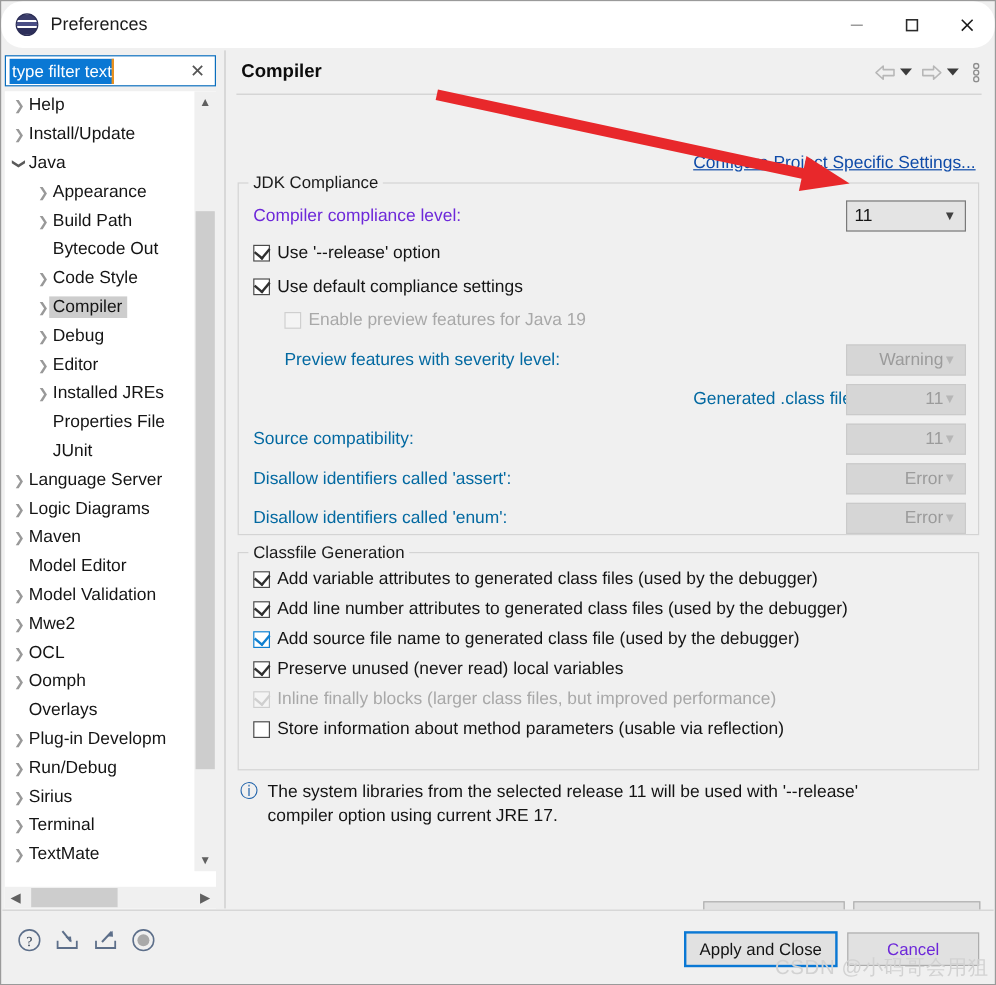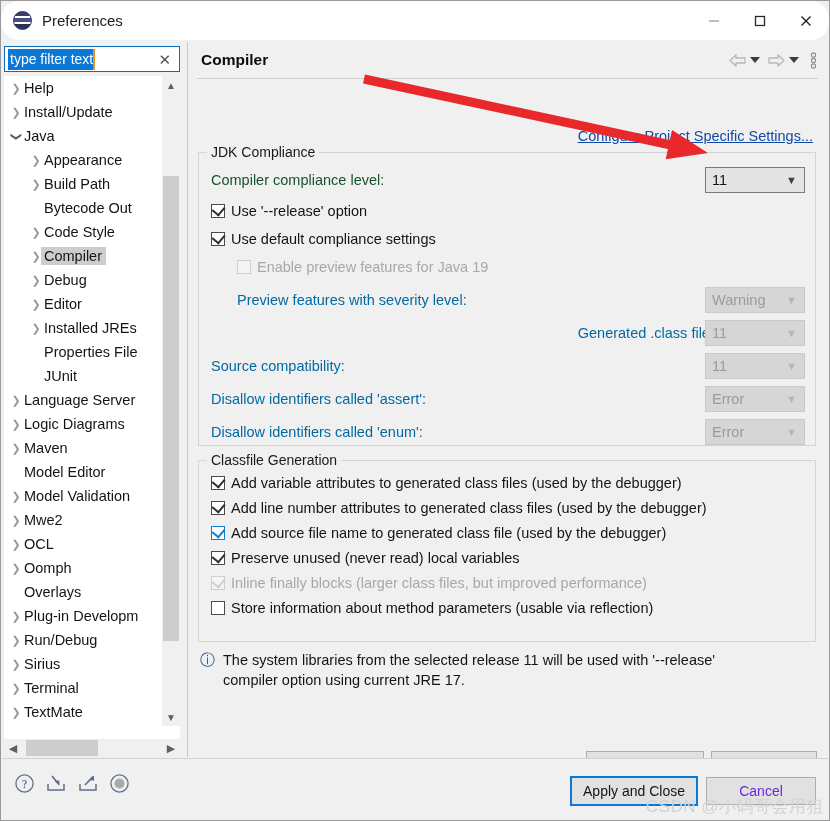--- a/index.html
+++ b/index.html
@@ -187,39 +187,40 @@
   }
 
   #grp-jdk { left: 10px; top: 110px; width: 618px; height: 294px; }
   #grp-classfile { left: 10px; top: 418px; width: 618px; height: 182px; }
 
   .field-row {
     position: absolute; left: 12px; right: 10px;
     height: 26px;
     display: flex; align-items: center;
   }
-  .field-label { font-size: 14.5px; color: #14532d; }
+  .field-label { font-size: 14.5px; color: #6d28d9; }
   .field-label.dim { color: #0369a1; }
   .field-label.indent1 { margin-left: 26px; }
 
   .combo {
     position: absolute; right: 10px;
     width: 100px; height: 26px;
     border: 1px solid #7a7a7a;
     background: #e4e4e4;
     display: flex; align-items: center;
     font-size: 14.5px; color: #141414;
     padding-left: 6px;
   }
   .combo .cval { flex: 1; }
   .combo .cchev { margin-right: 7px; color: #404040; font-size: 11px; }
   .combo.disabled {
     border: 1px solid #cacaca;
     background: #d6d6d6;
     color: #9b9b9b;
+    text-align: right;
   }
   .combo.disabled .cchev { color: #b6b6b6; }
 
   .cbrow {
     position: absolute; left: 12px;
     display: flex; align-items: center;
     font-size: 14.5px; color: #141414;
     white-space: nowrap;
   }
   .cbrow.indent1 { left: 38px; }

